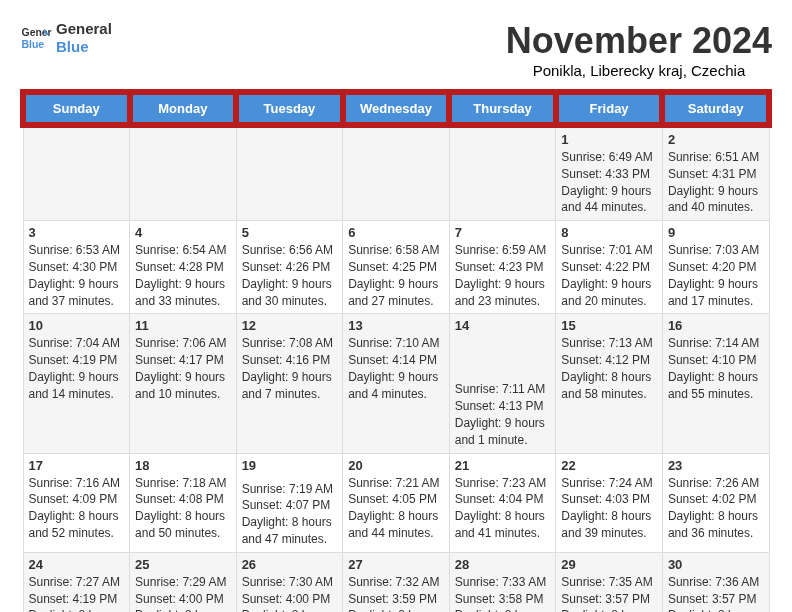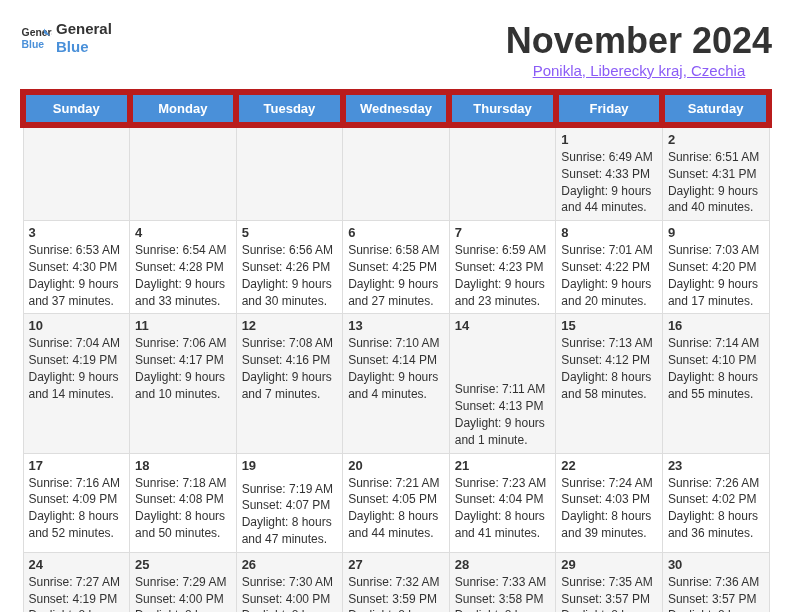--- a/index.html
+++ b/index.html
@@ -28,22 +28,21 @@
     .title-area {
       text-align: center;
     }
     .month-title {
       font-size: 36px;
       font-weight: bold;
       color: #333;
     }
     .subtitle {
       font-size: 15px;
-      color: #8b5cf6;
-      text-decoration: underline;
+      color: #000000;
     }
     table {
       width: 100%;
       border-collapse: collapse;
       table-layout: fixed;
     }
     th {
       background-color: #4a90d9;
       color: #fff;
       font-size: 13px;

